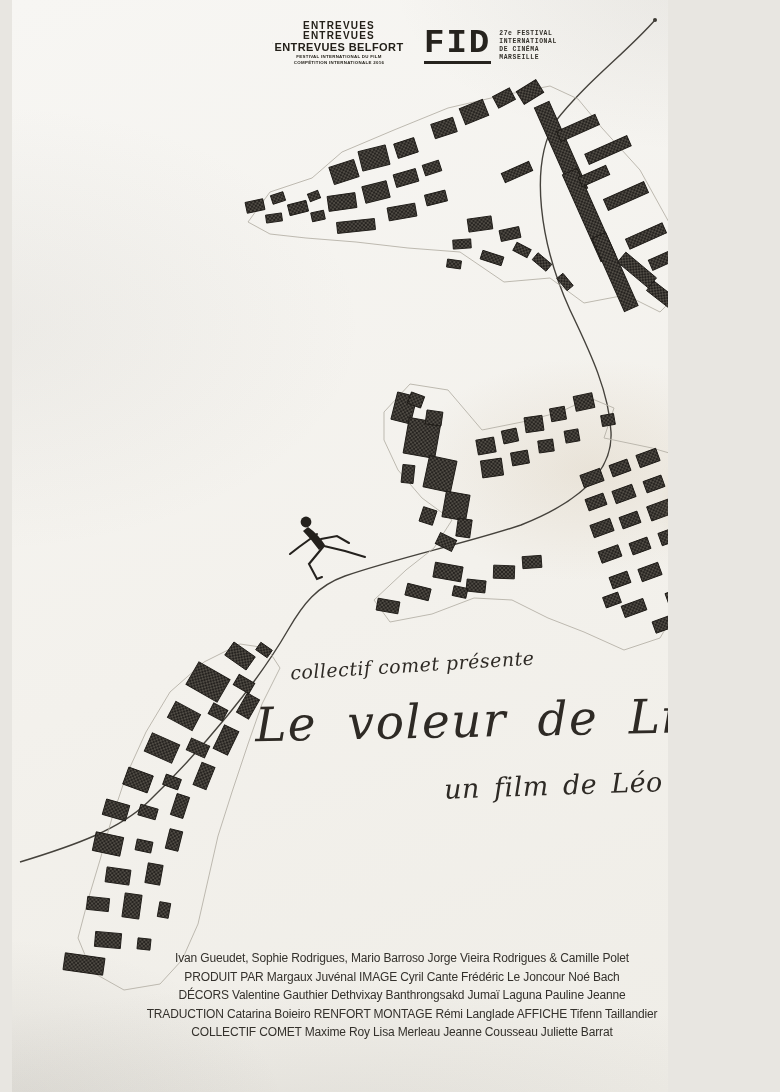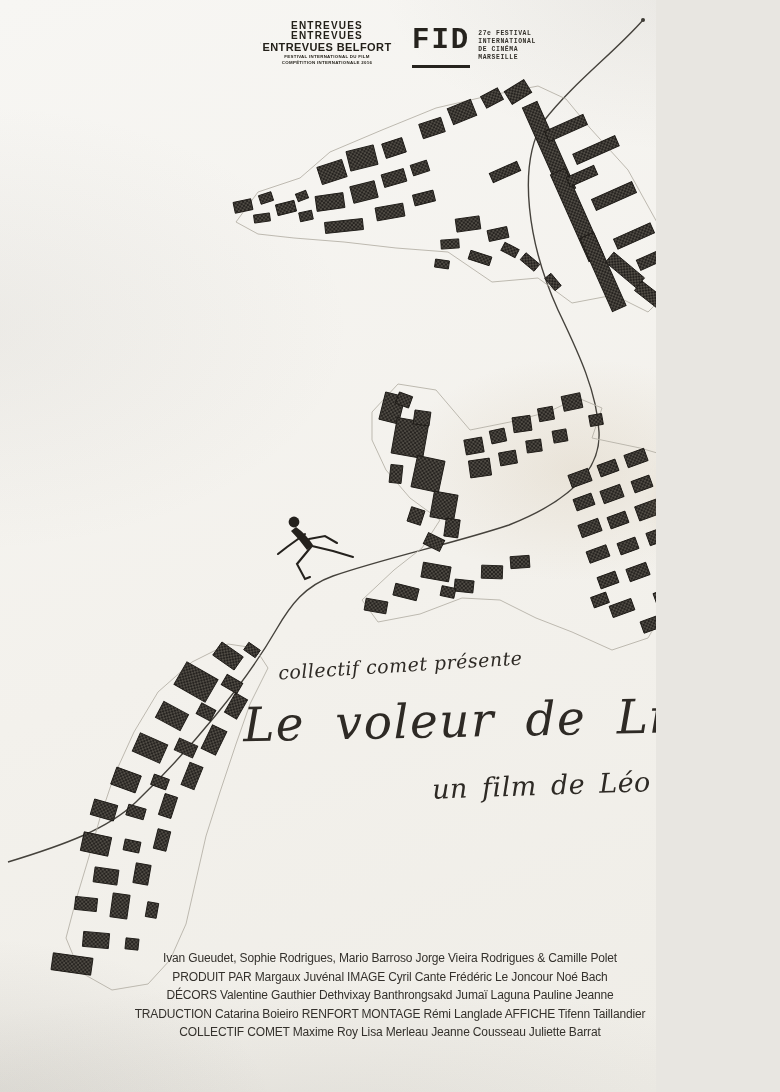--- a/index.html
+++ b/index.html
@@ -6,31 +6,32 @@
   .poster{
     position:relative;width:656px;height:1092px;overflow:hidden;
     font-family:"Liberation Sans",sans-serif;color:#2b2824;
     background:
       radial-gradient(ellipse 260px 160px at 88% 43%, rgba(186,162,124,0.18), transparent 70%),
       radial-gradient(ellipse 420px 260px at -4% 103%, rgba(110,106,98,0.16), transparent 72%),
       radial-gradient(ellipse 700px 190px at 50% 103%, rgba(120,116,108,0.12), transparent 75%),
       radial-gradient(ellipse 420px 240px at 104% -2%, rgba(140,136,128,0.12), transparent 72%),
       radial-gradient(ellipse 520px 300px at -6% 30%, rgba(150,146,138,0.10), transparent 75%),
       linear-gradient(160deg,#f7f6f3 0%, #f3f1ec 55%, #efede7 100%);
+    margin-left: 12px;
   }
   .scene{position:absolute;left:0;top:0;z-index:1;}
   
   .badges{position:absolute;left:0;top:0;width:780px;z-index:3;}
   .laurel-badge{position:absolute;left:260px;top:12px;width:134px;height:62px;display:flex;align-items:center;justify-content:center;}
   .laurel-text{display:flex;flex-direction:column;align-items:center;justify-content:center;line-height:1;margin:0 2px;}
   .laurel-line{font-weight:bold;font-size:10px;letter-spacing:1.2px;color:#232019;white-space:nowrap;}
   .laurel-line.l3{font-size:11px;letter-spacing:0.4px;margin-top:1px;}
   .laurel-sub{font-size:4.4px;font-weight:bold;letter-spacing:0.3px;color:#232019;margin-top:1.5px;white-space:nowrap;}
   .fid-badge{position:absolute;left:412px;top:27px;display:flex;align-items:flex-start;gap:8px;}
-  .fid-acronym{font-family:"Liberation Mono",monospace;font-weight:bold;font-size:29px;line-height:0.95;letter-spacing:2px;color:#26231e;border-bottom:3px solid #26231e;padding-bottom:10px;}
+  .fid-acronym{font-family:"Liberation Mono",monospace;font-weight:bold;font-size:34px;line-height:0.95;letter-spacing:2px;color:#26231e;border-bottom:3px solid #26231e;padding-bottom:2px;}
   .fid-lines{display:flex;flex-direction:column;padding-top:3px;}
   .fid-line{font-family:"Liberation Mono",monospace;font-weight:bold;font-size:6.4px;line-height:8px;letter-spacing:0.6px;color:#33302a;white-space:nowrap;}
   
   .hand{font-family:"DejaVu Serif",serif;font-style:italic;color:#2e2a25;position:absolute;z-index:3;white-space:nowrap;}
   .presenter{left:278px;top:654px;font-size:19px;letter-spacing:0.5px;transform:rotate(-3.5deg);}
   .film-title{left:243px;top:691px;font-size:47px;letter-spacing:1.5px;word-spacing:14px;transform:rotate(-1.2deg);font-weight:500;}
   .byline{left:432px;top:768px;width:326px;text-align:right;font-size:27px;letter-spacing:0.5px;word-spacing:5px;transform:rotate(-2deg);}
   
   .credits{position:absolute;left:0;top:949px;width:780px;text-align:center;z-index:3;}
   .credit-line{font-size:12px;line-height:18.6px;letter-spacing:-0.15px;color:#34312c;white-space:nowrap;}

